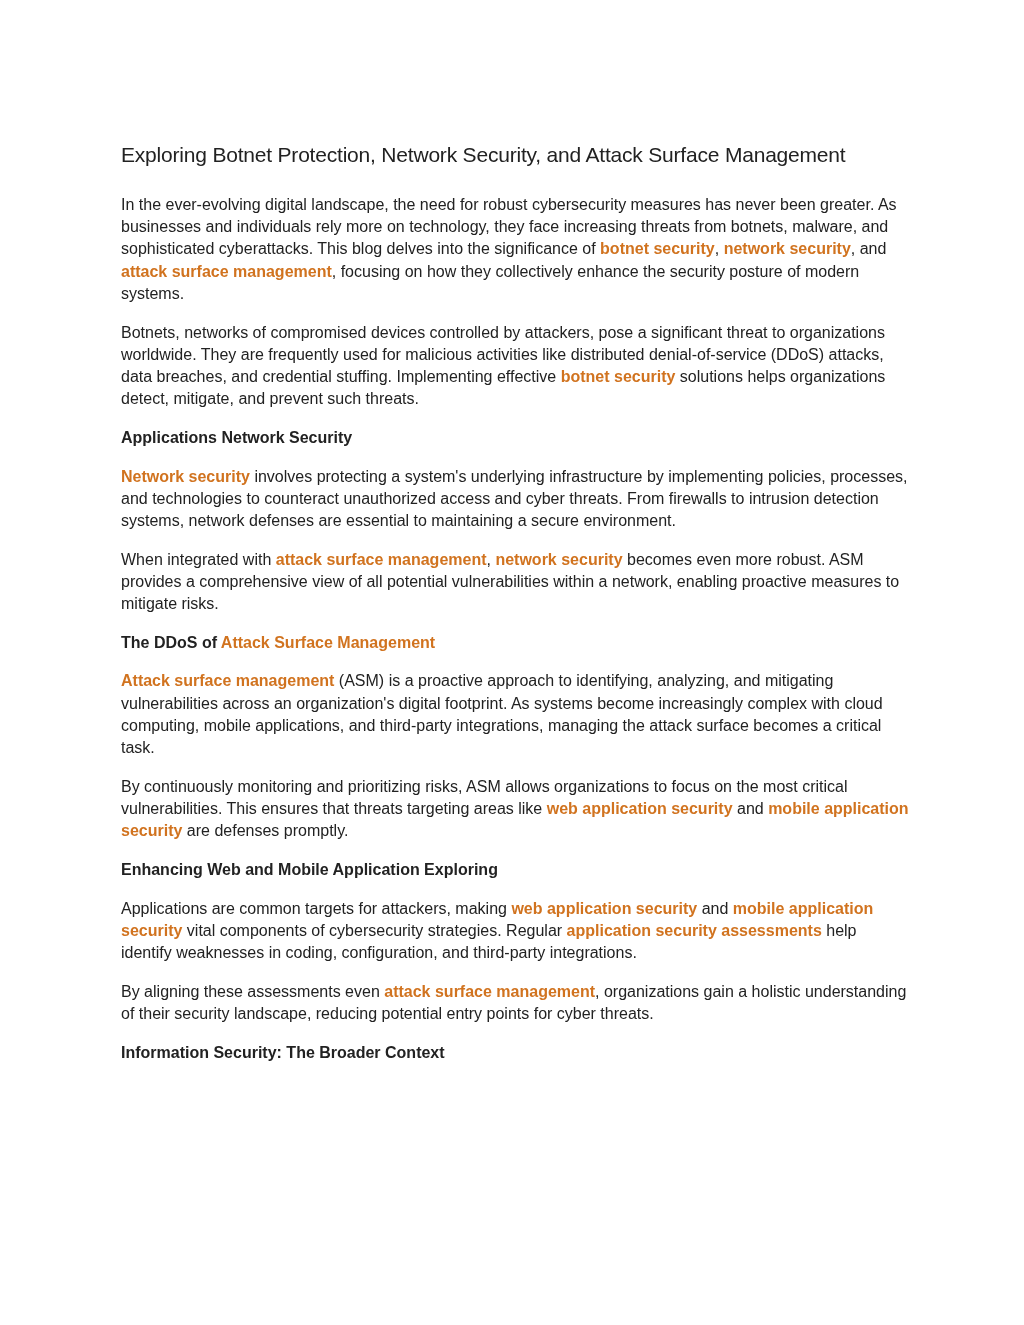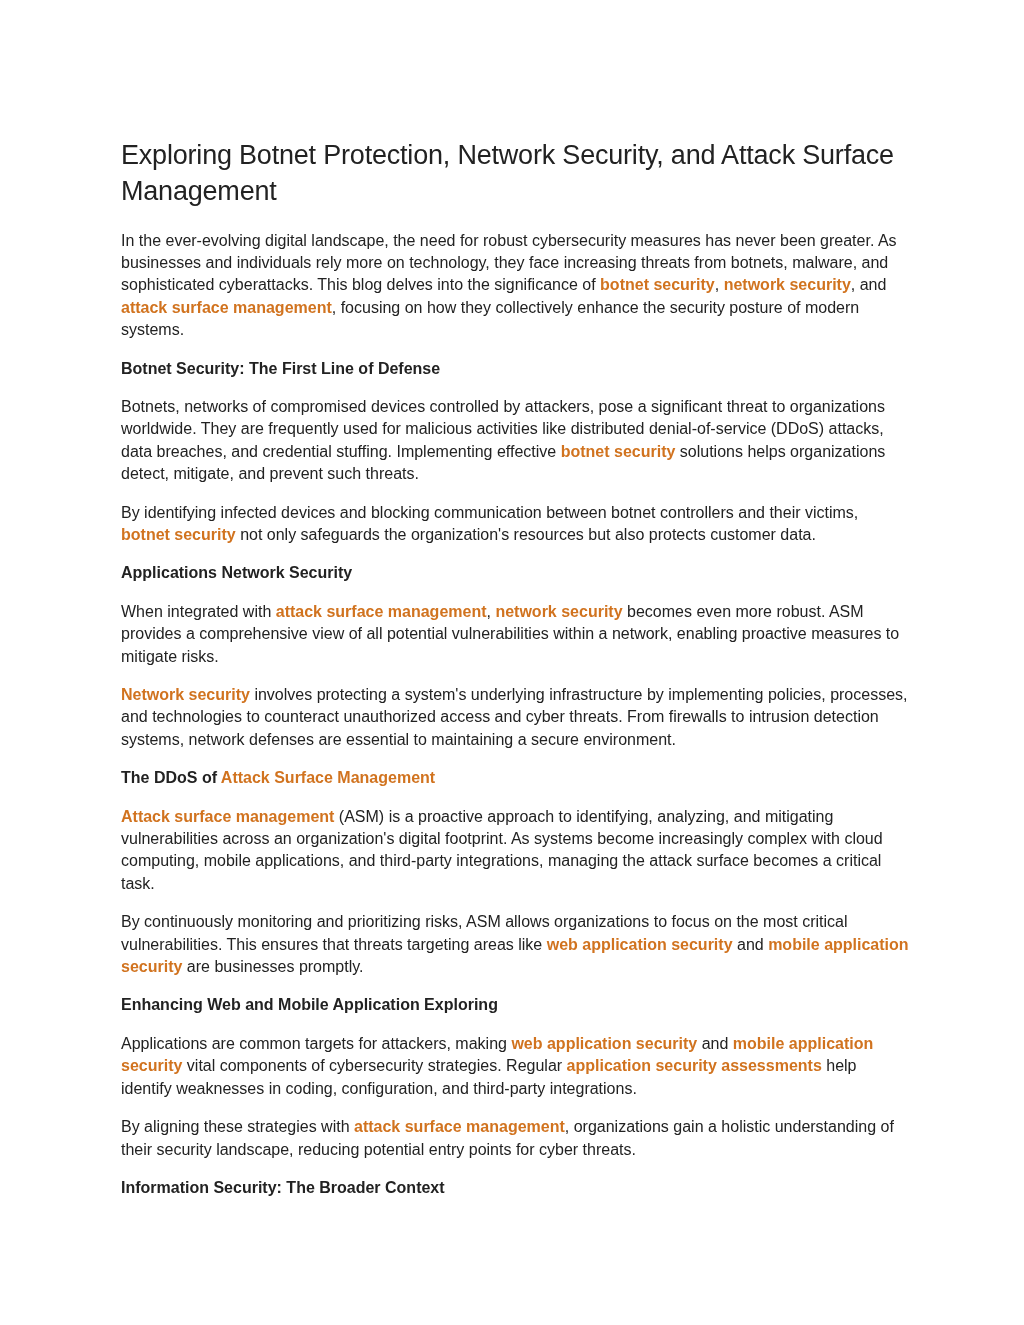--- a/index.html
+++ b/index.html
@@ -3,43 +3,41 @@
   <meta charset="utf-8">
   <style>
     html, body { margin: 0; padding: 0; background: #ffffff; }
     body {
       width: 1024px; height: 1325px; overflow: hidden; position: relative;
       font-family: "Liberation Sans", sans-serif; color: #222222;
     }
     .page { position: absolute; left: 121px; top: 137px; width: 790px; }
     h1 {
       font-family: "Liberation Sans", sans-serif; font-weight: normal;
-      font-size: 27px; line-height: 36px; color: #222222; margin: 0 0 21px 0;
+      font-size: 21px; line-height: 36px; color: #222222; margin: 0 0 21px 0;
       letter-spacing: -0.2px;
     }
     p {
       font-size: 16px; line-height: 22.2px; margin: 0 0 16.5px 0; color: #222222;
     }
     p.h { font-weight: bold; margin-bottom: 16.5px; }
     a.kw { color: #d1731f; font-weight: bold; text-decoration: none; }
   </style>
 </head>
 <body>
 
 <div class="page">
   <h1>Exploring Botnet Protection, Network Security, and Attack Surface Management</h1>
   <div id="content">
       <p><span>In the ever-evolving digital landscape, the need for robust cybersecurity measures has never been greater. As businesses and individuals rely more on technology, they face increasing threats from botnets, malware, and sophisticated cyberattacks. This blog delves into the significance of </span><a class="kw" href="#">botnet security</a><span>, </span><a class="kw" href="#">network security</a><span>, and </span><a class="kw" href="#">attack surface management</a><span>, focusing on how they collectively enhance the security posture of modern systems.</span></p>
-      <p class="h"><span>Botnet Security: The First Line of Defense</span></p>
       <p><span>Botnets, networks of compromised devices controlled by attackers, pose a significant threat to organizations worldwide. They are frequently used for malicious activities like distributed denial-of-service (DDoS) attacks, data breaches, and credential stuffing. Implementing effective </span><a class="kw" href="#">botnet security</a><span> solutions helps organizations detect, mitigate, and prevent such threats.</span></p>
-      <p><span>By identifying infected devices and blocking communication between botnet controllers and their victims, </span><a class="kw" href="#">botnet security</a><span> not only safeguards the organization's resources but also protects customer data.</span></p>
       <p class="h"><span>Applications Network Security</span></p>
+      <p><a class="kw" href="#">Network security</a><span> involves protecting a system's underlying infrastructure by implementing policies, processes, and technologies to counteract unauthorized access and cyber threats. From firewalls to intrusion detection systems, network defenses are essential to maintaining a secure environment.</span></p>
       <p><span>When integrated with </span><a class="kw" href="#">attack surface management</a><span>, </span><a class="kw" href="#">network security</a><span> becomes even more robust. ASM provides a comprehensive view of all potential vulnerabilities within a network, enabling proactive measures to mitigate risks.</span></p>
-      <p><a class="kw" href="#">Network security</a><span> involves protecting a system's underlying infrastructure by implementing policies, processes, and technologies to counteract unauthorized access and cyber threats. From firewalls to intrusion detection systems, network defenses are essential to maintaining a secure environment.</span></p>
       <p class="h"><span>The DDoS of </span><a class="kw" href="#">Attack Surface Management</a></p>
       <p><a class="kw" href="#">Attack surface management</a><span> (ASM) is a proactive approach to identifying, analyzing, and mitigating vulnerabilities across an organization's digital footprint. As systems become increasingly complex with cloud computing, mobile applications, and third-party integrations, managing the attack surface becomes a critical task.</span></p>
-      <p><span>By continuously monitoring and prioritizing risks, ASM allows organizations to focus on the most critical vulnerabilities. This ensures that threats targeting areas like </span><a class="kw" href="#">web application security</a><span> and </span><a class="kw" href="#">mobile application security</a><span> are businesses promptly.</span></p>
+      <p><span>By continuously monitoring and prioritizing risks, ASM allows organizations to focus on the most critical vulnerabilities. This ensures that threats targeting areas like </span><a class="kw" href="#">web application security</a><span> and </span><a class="kw" href="#">mobile application security</a><span> are defenses promptly.</span></p>
       <p class="h"><span>Enhancing Web and Mobile Application Exploring</span></p>
       <p><span>Applications are common targets for attackers, making </span><a class="kw" href="#">web application security</a><span> and </span><a class="kw" href="#">mobile application security</a><span> vital components of cybersecurity strategies. Regular </span><a class="kw" href="#">application security assessments</a><span> help identify weaknesses in coding, configuration, and third-party integrations.</span></p>
-      <p><span>By aligning these strategies with </span><a class="kw" href="#">attack surface management</a><span>, organizations gain a holistic understanding of their security landscape, reducing potential entry points for cyber threats.</span></p>
+      <p><span>By aligning these assessments even </span><a class="kw" href="#">attack surface management</a><span>, organizations gain a holistic understanding of their security landscape, reducing potential entry points for cyber threats.</span></p>
       <p class="h"><span>Information Security: The Broader Context</span></p>
     </div>
 </div>
 
 </body></html>

